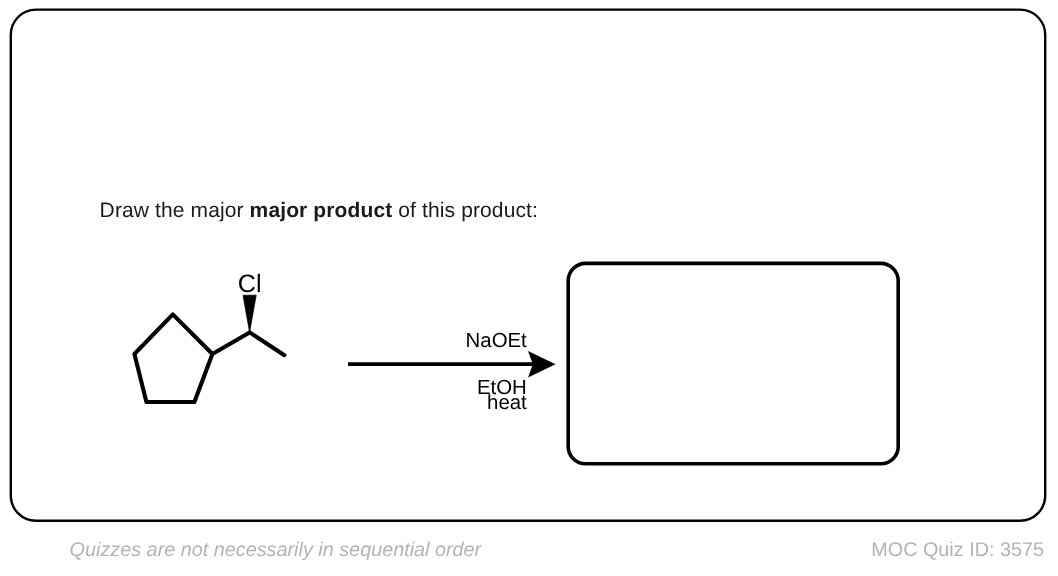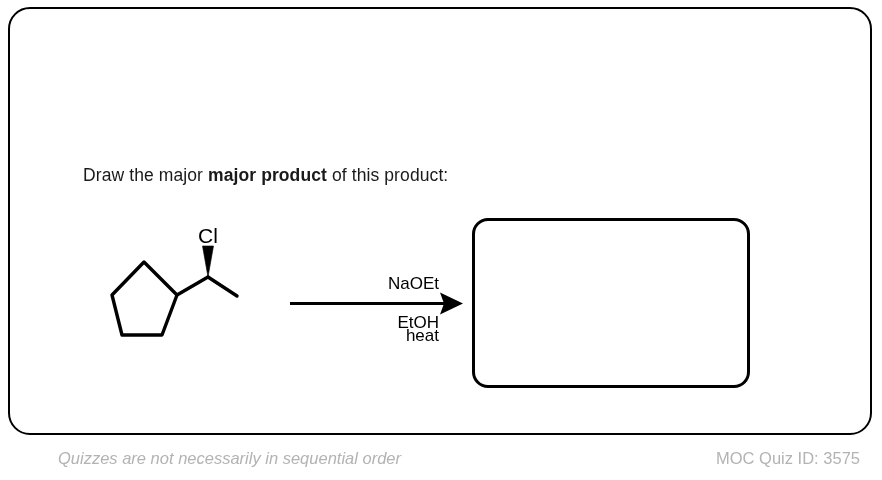--- a/index.html
+++ b/index.html
@@ -90,21 +90,21 @@
     left: 25px;
     top: 449px;
     font-size: 16.5px;
     font-style: italic;
     color: #b3b3b3;
     white-space: nowrap;
     margin-left: 33px;
   }
   #footer-quiz-id {
     position: absolute;
-    right: 22px;
+    right: 12px;
     top: 449px;
     font-size: 16.5px;
     color: #b3b3b3;
     white-space: nowrap;
   }
 </style>
 </head>
 <body>
 
 <div id="quiz-card"></div>

